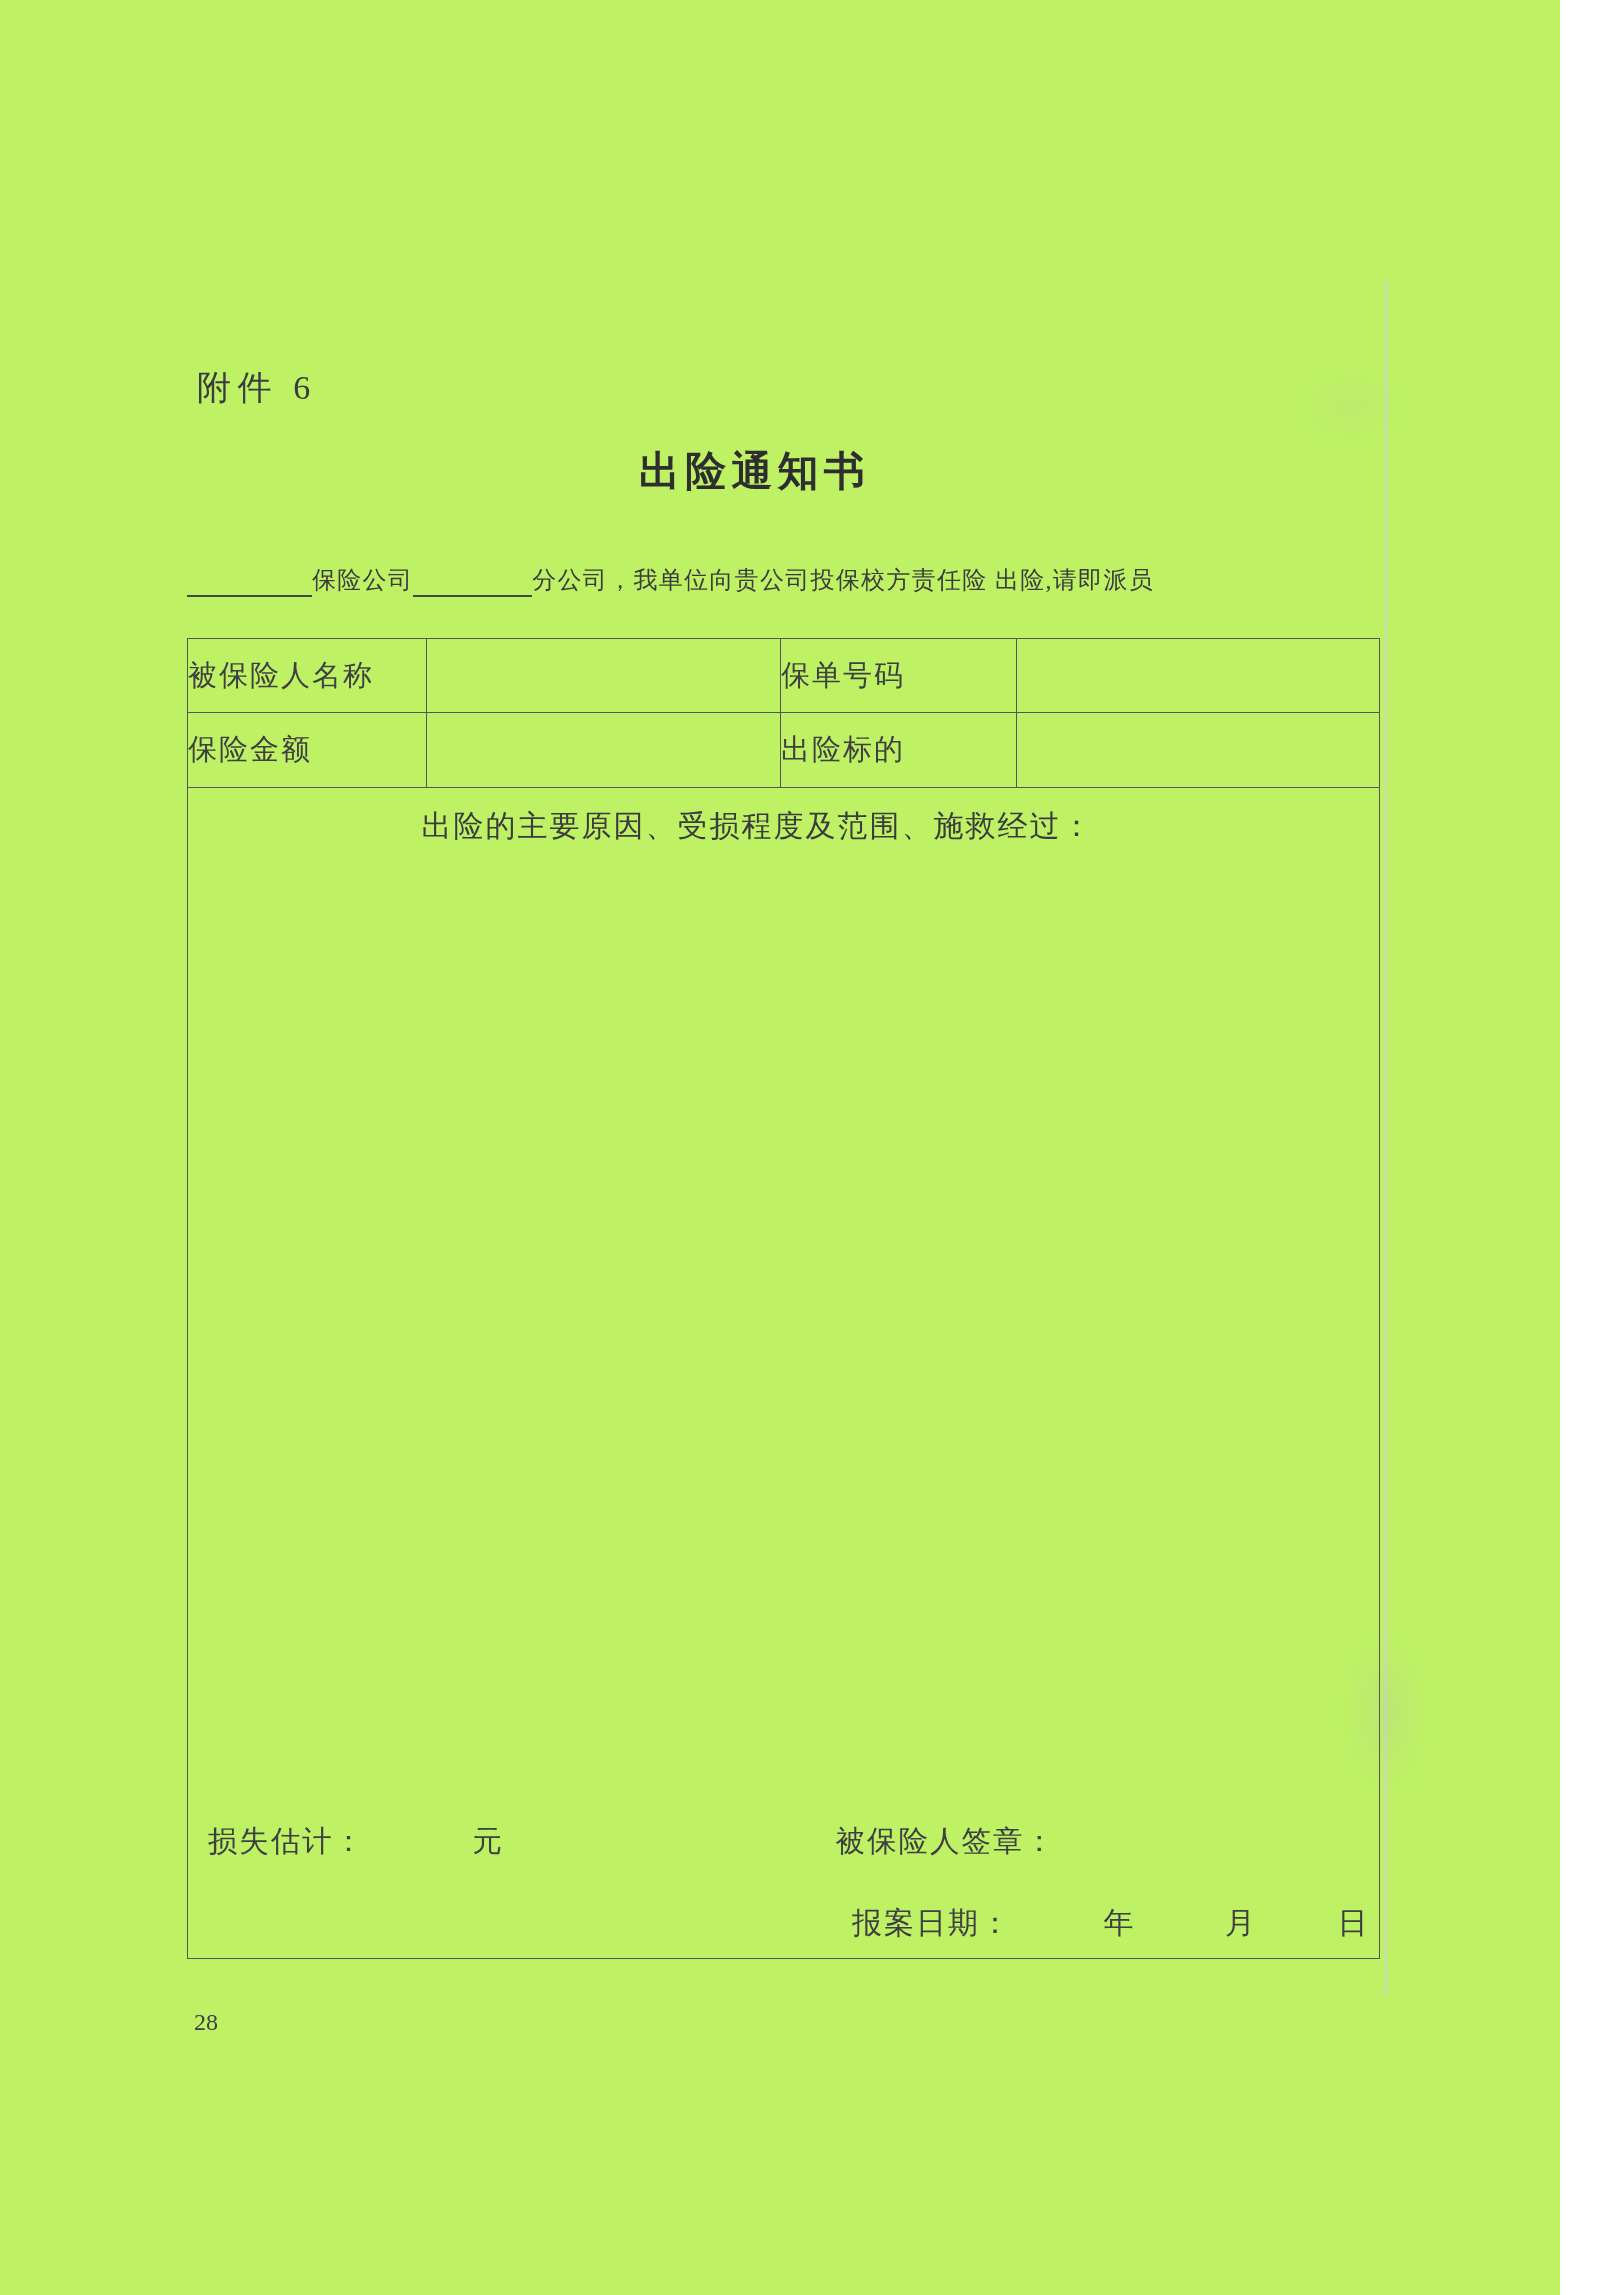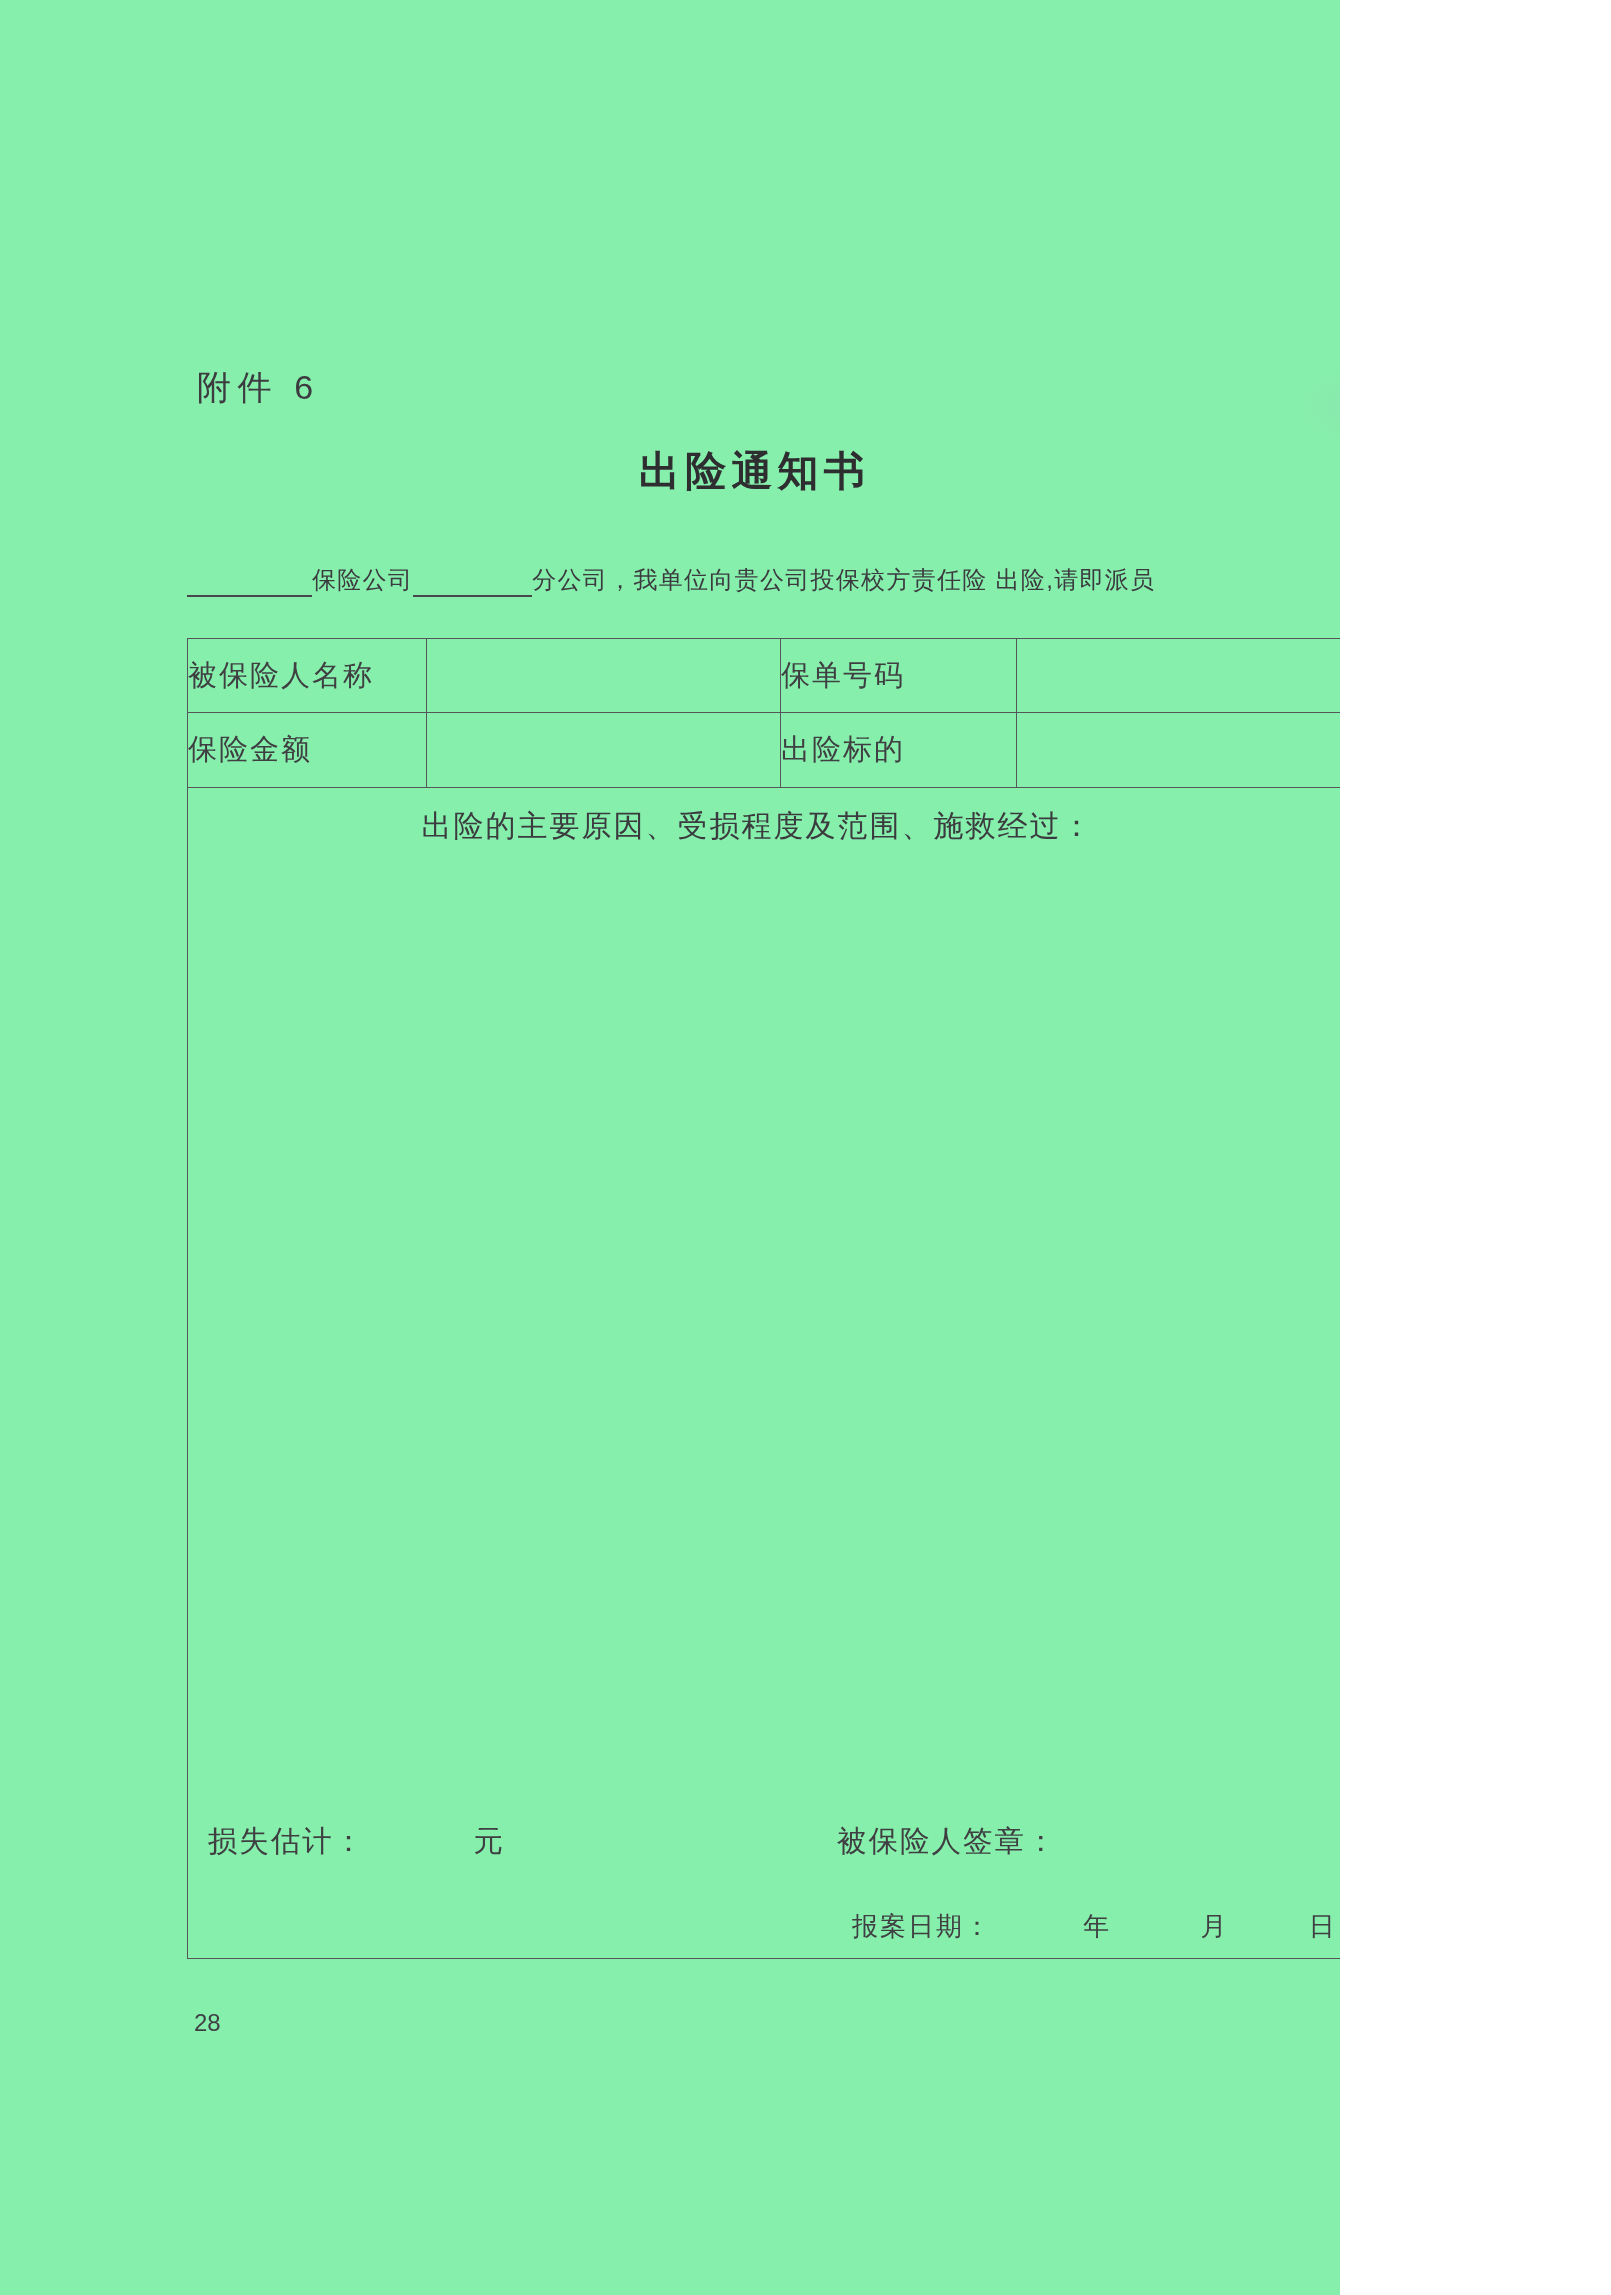--- a/index.html
+++ b/index.html
@@ -2,25 +2,25 @@
 <html style="font-size:10.5px"><head>
 <meta charset="utf-8">
 <style>
   html, body {
     margin: 0;
     padding: 0;
     background: #ffffff;
   }
   .page {
     position: relative;
-    width: 1340px;
+    width: 1560px;
     height: 2295px;
-    background: #86efac;
+    background: #bef264;
     overflow: hidden;
-    font-family: Liberation Sans, sans-serif;
+    font-family: Liberation Serif, serif;
     color: #38383b;
   }
   
   .scan-edge {
     position: absolute;
     left: 1385px;
     top: 279px;
     width: 2px;
     height: 1716px;
     background: #ced1db;
@@ -128,21 +128,21 @@
     font-size: 29.5px;
     letter-spacing: 2px;
     white-space: nowrap;
   }
   .loss-line .unit { margin-left: 98px; }
   .loss-line .sig { margin-left: 322px; }
   .date-line {
     position: absolute;
     left: 664px;
     bottom: 14.4px;
-    font-size: 26px;
+    font-size: 30px;
     letter-spacing: 2px;
     white-space: nowrap;
   }
   .date-line .yy { margin-left: 82px; }
   .date-line .mm { margin-left: 80px; }
   .date-line .dd { margin-left: 71px; }
 
   .page-number {
     position: absolute;
     left: 194px;

